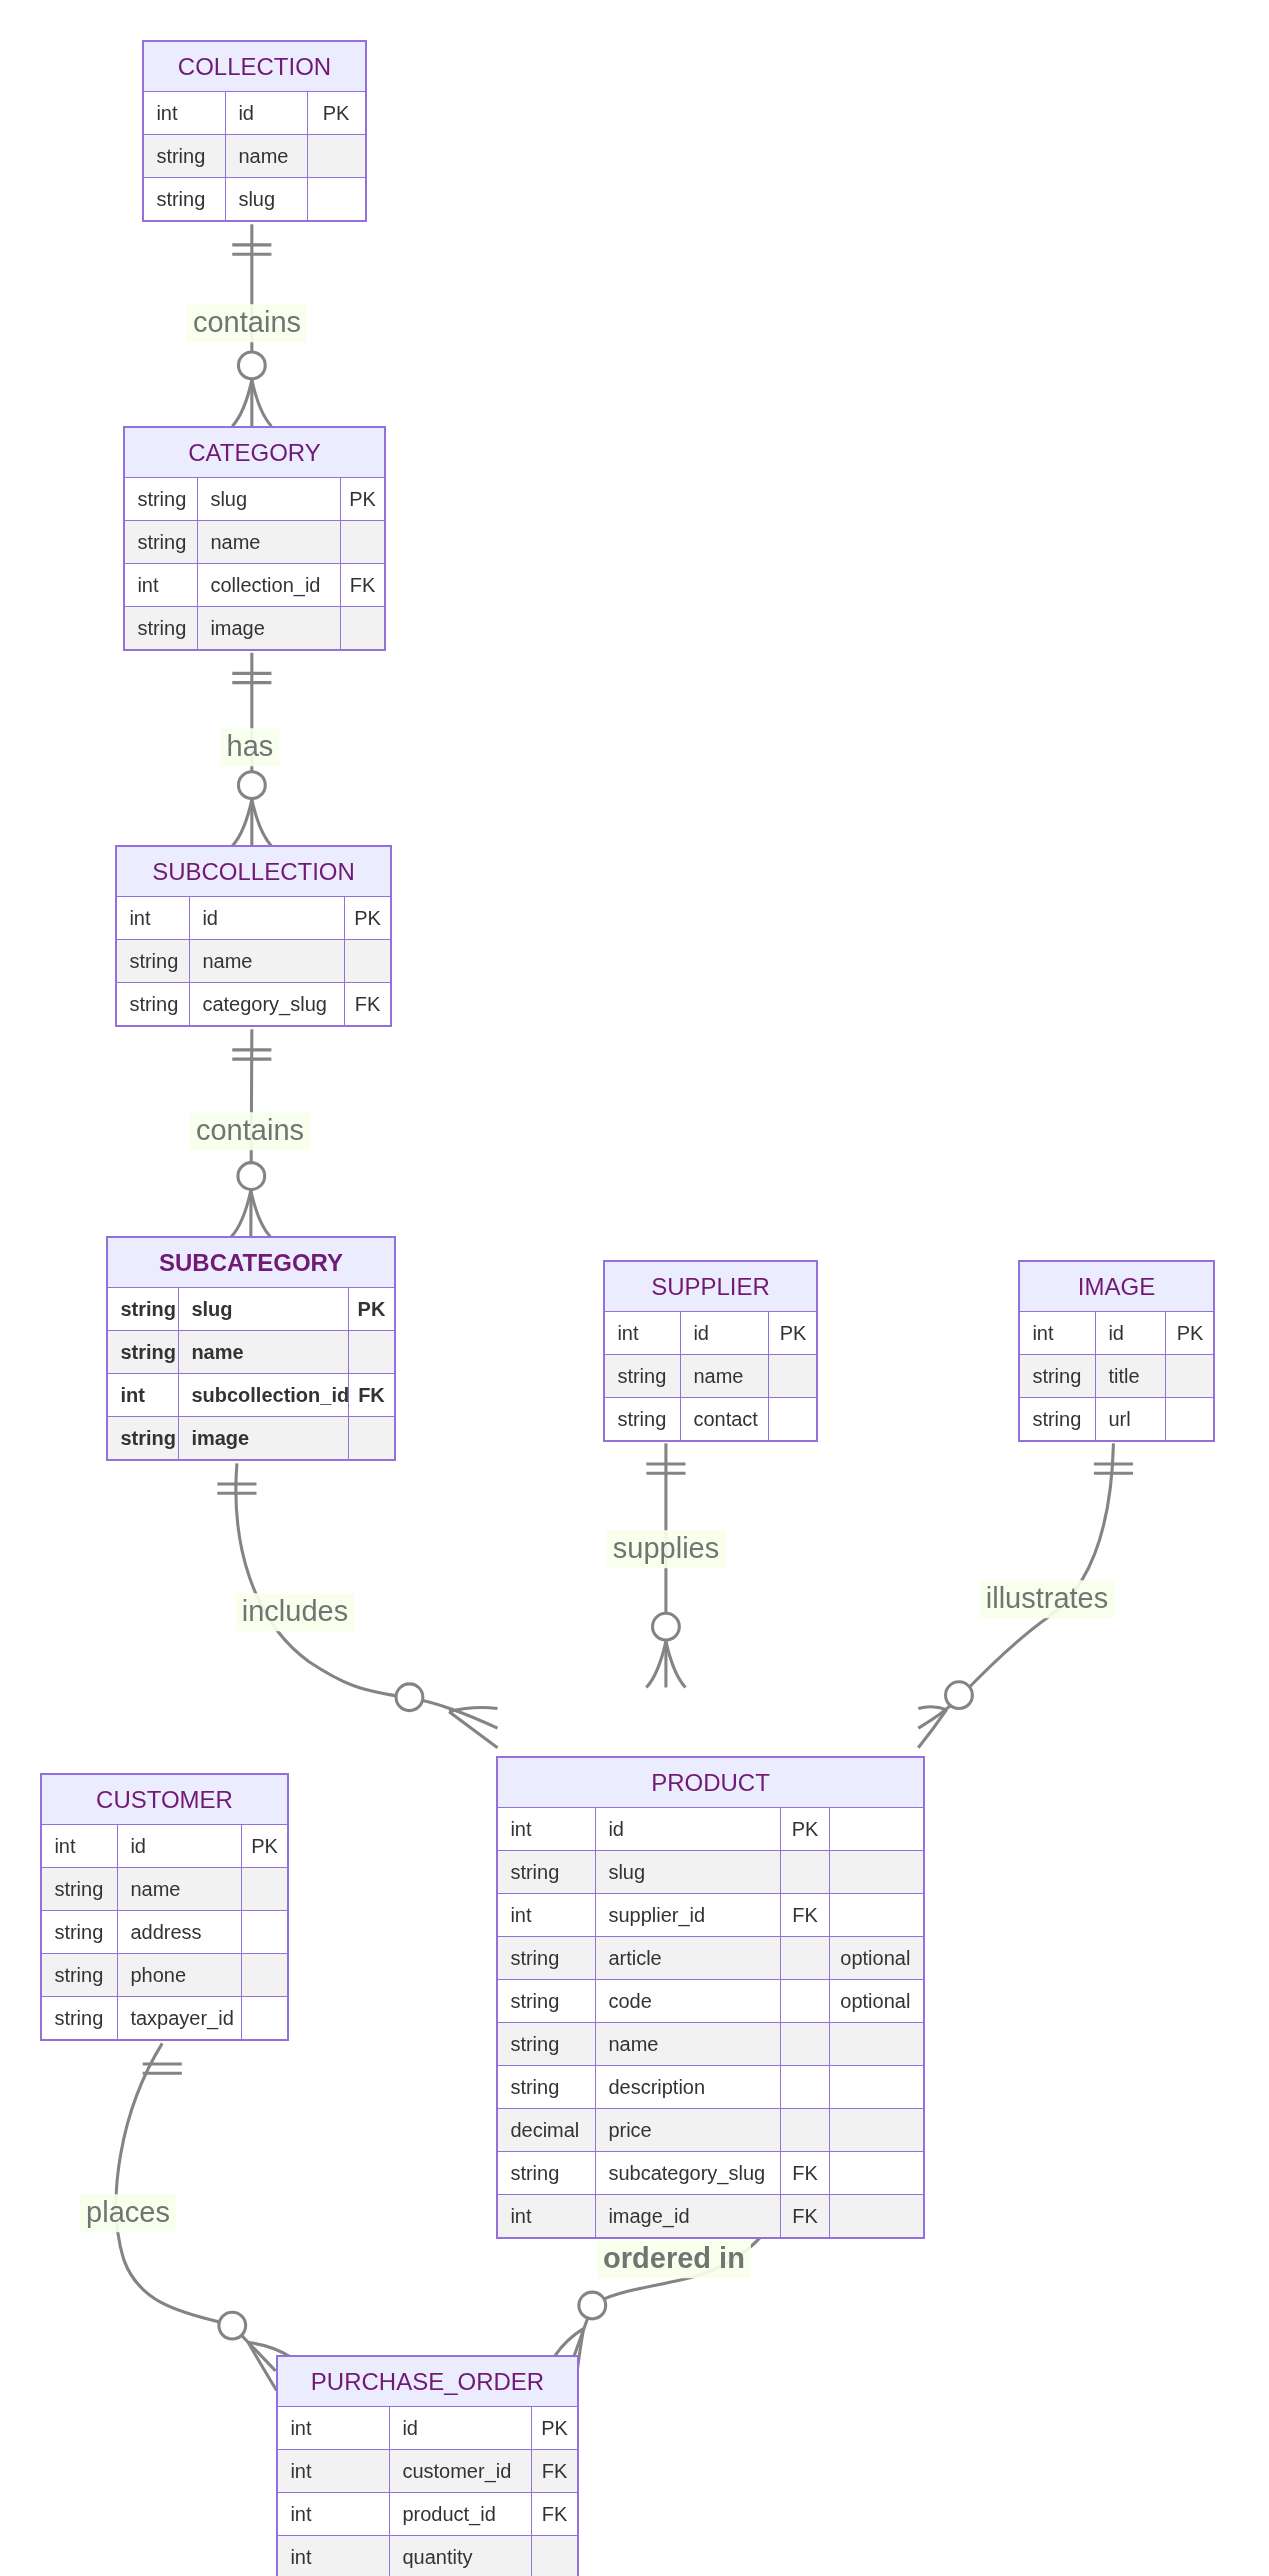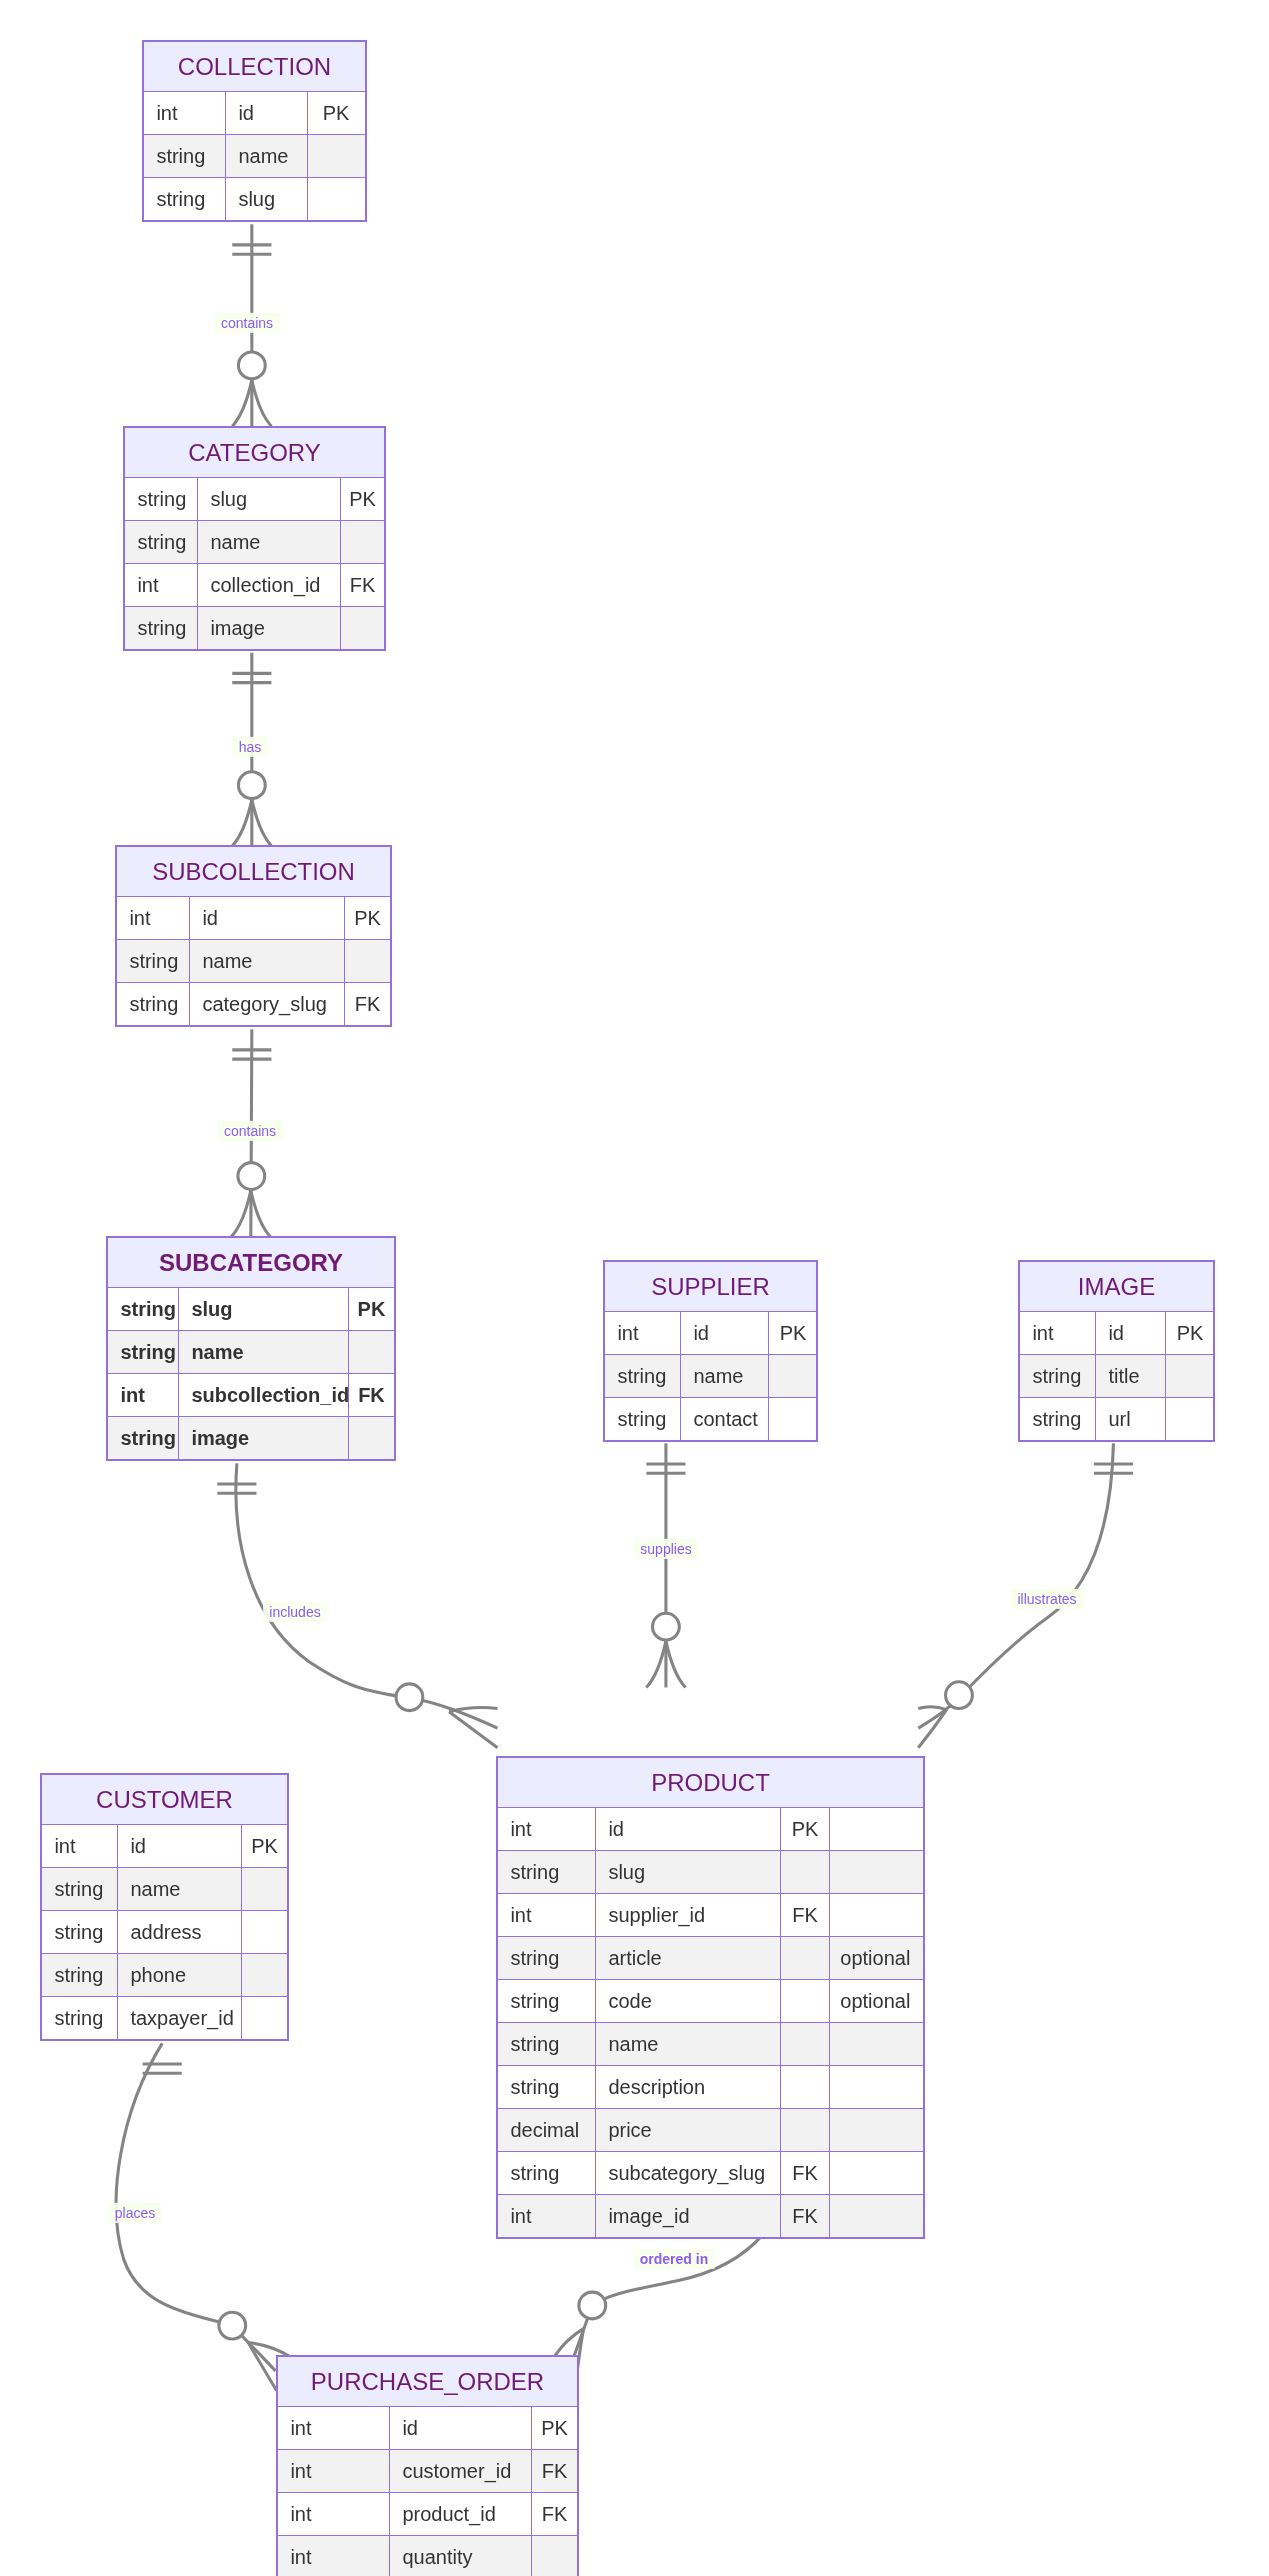--- a/index.html
+++ b/index.html
@@ -40,23 +40,23 @@
     box-sizing:border-box;
     border-left:1.5px solid #9370DB;
     overflow:hidden;white-space:nowrap;
   }
   .cell:first-child{border-left:none;}
   .cell.key{justify-content:center;padding-left:0;}
   .cell.comment{padding-left:10.3px;}
   .rel-label{
     position:absolute;
     transform:translate(-50%,-50%);
-    font-size:14px;
+    font-size:29px;
     line-height:1.15;
-    color:#8b5cf6;
+    color:#737373;
     background:rgba(249,255,236,0.92);
     padding:2.1px 6.2px;
     white-space:nowrap;
   }
 </style>
 </head>
 <body>
 
 <div id="canvas">
   <svg id="edge-layer" width="1269" height="3652" viewBox="0 0 2464 7088">
@@ -180,21 +180,21 @@
           <path d="M843,6460 Q857,6524 881,6550" stroke="#848484" stroke-width="6" fill="none"></path>
         </g>
       </g>
     </svg>
 <div class="rel-label" style="left: 247px; top: 323px;">contains</div>
     <div class="rel-label" style="left: 250px; top: 747px;">has</div>
     <div class="rel-label" style="left: 250px; top: 1131px;">contains</div>
     <div class="rel-label" style="left: 295px; top: 1612px;">includes</div>
     <div class="rel-label" style="left: 666px; top: 1549px;">supplies</div>
     <div class="rel-label" style="left: 1047px; top: 1599px;">illustrates</div>
-    <div class="rel-label" style="left: 135px; top: 2213px;">places</div>
+    <div class="rel-label" style="left: 128px; top: 2213px;">places</div>
     <div class="rel-label" style="left: 674px; top: 2259px; font-weight: bold;">ordered in</div>
     <div class="entity" style="left: 142px; top: 40px; width: 225px;">
       <div class="entity-header">COLLECTION</div>
       <div class="attr-row" style="grid-template-columns: 81px 82px 57px;">
         <div class="cell">int</div>
         <div class="cell">id</div>
         <div class="cell key">PK</div>
       </div>
       <div class="attr-row even" style="grid-template-columns: 81px 82px 57px;">
         <div class="cell">string</div>

